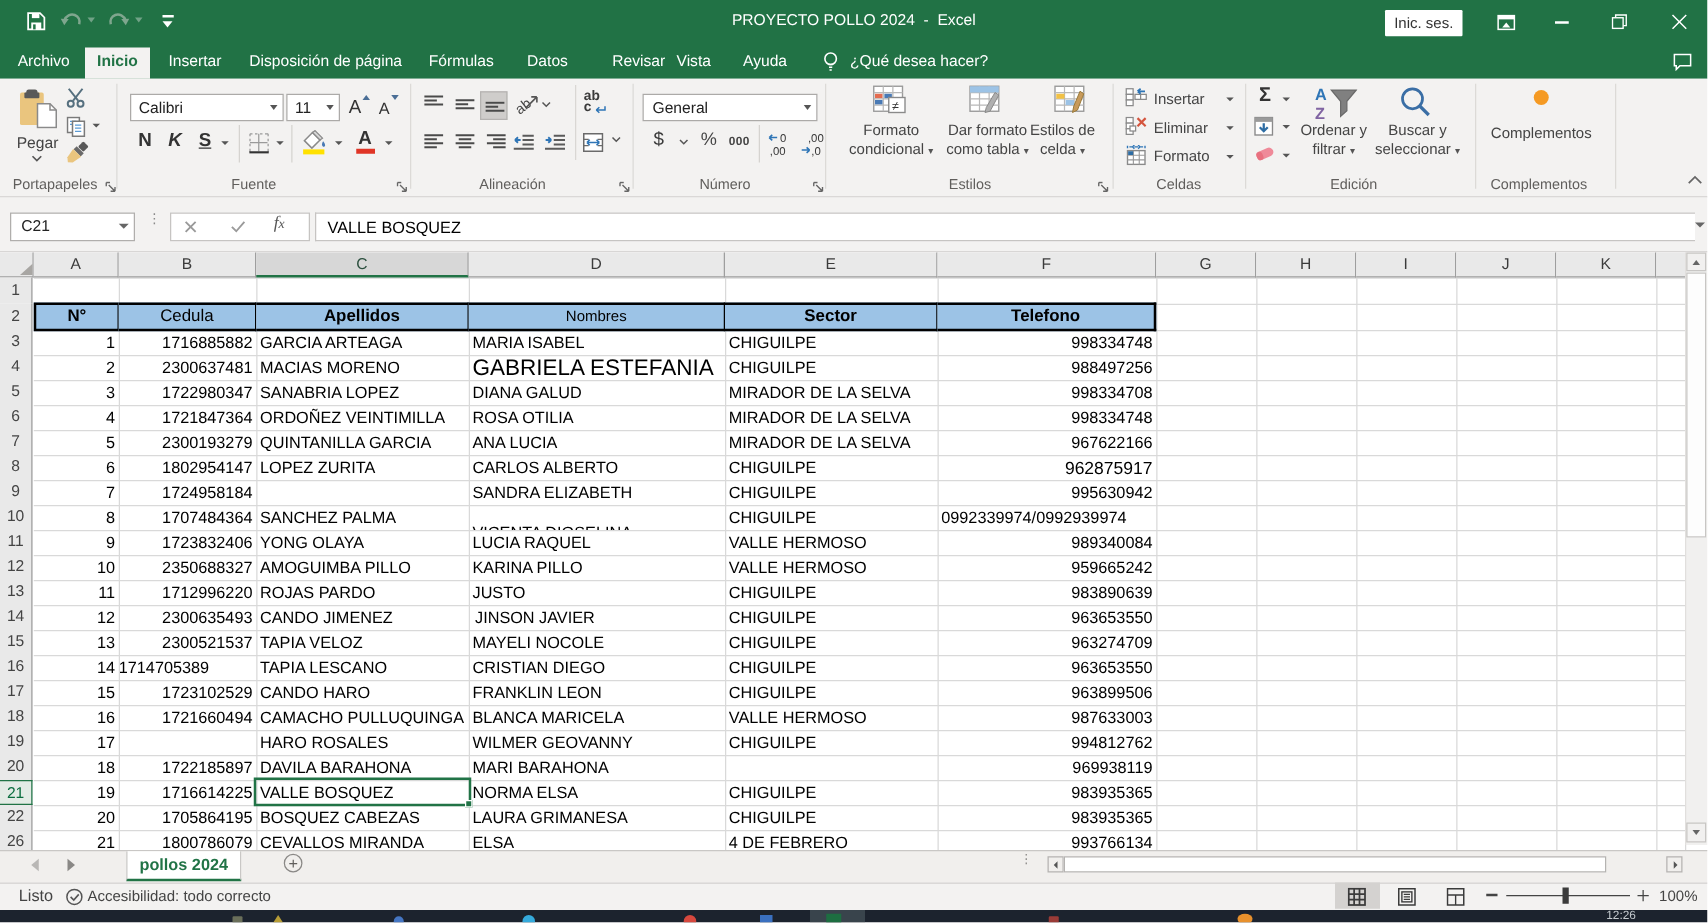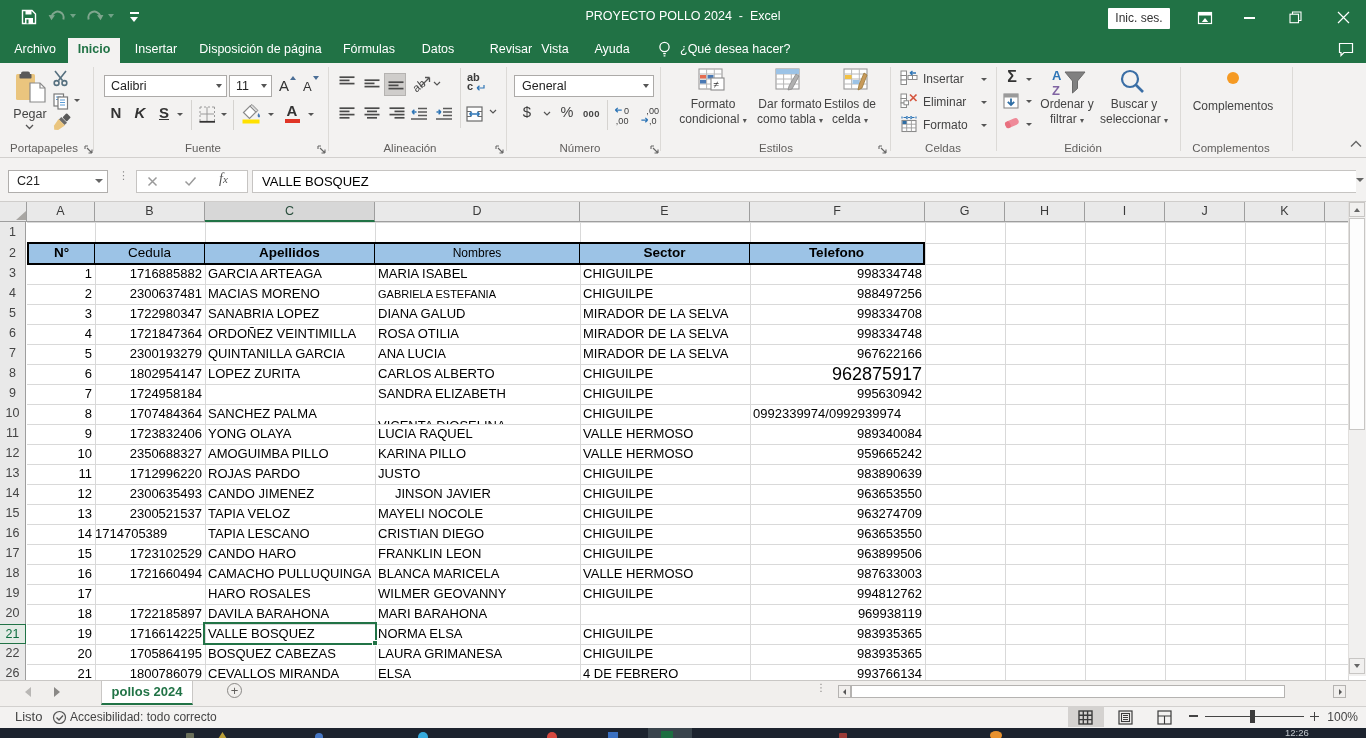--- a/index.html
+++ b/index.html
@@ -399,21 +399,21 @@
 <div style="position:absolute;left:0;top:664px;width:26px;height:16px;background:#e9e9e9;box-sizing:border-box;border-right:1px solid #9e9e9e;color:#444;font-size:12.5px;text-align:center;line-height:19px;overflow:hidden;">26</div>
 <div class="cl" style="left:27px;top:264px;width:68px;height:20px;line-height:20px;text-align:right;padding-right:3px;font-size:13px;color:#000;">1</div>
 <div class="cl" style="left:95px;top:264px;width:110px;height:20px;line-height:20px;text-align:right;padding-right:3px;font-size:13px;color:#000;">1716885882</div>
 <div class="cl" style="left:205px;top:264px;width:170px;height:20px;line-height:20px;padding-left:3px;font-size:13px;color:#000;">GARCIA ARTEAGA</div>
 <div class="cl" style="left:375px;top:264px;width:205px;height:20px;line-height:20px;padding-left:3px;font-size:13px;color:#000;">MARIA ISABEL</div>
 <div class="cl" style="left:580px;top:264px;width:170px;height:20px;line-height:20px;padding-left:3px;font-size:13px;color:#000;">CHIGUILPE</div>
 <div class="cl" style="left:750px;top:264px;width:175px;height:20px;line-height:20px;text-align:right;padding-right:3px;font-size:13px;color:#000;">998334748</div>
 <div class="cl" style="left:27px;top:284px;width:68px;height:20px;line-height:20px;text-align:right;padding-right:3px;font-size:13px;color:#000;">2</div>
 <div class="cl" style="left:95px;top:284px;width:110px;height:20px;line-height:20px;text-align:right;padding-right:3px;font-size:13px;color:#000;">2300637481</div>
 <div class="cl" style="left:205px;top:284px;width:170px;height:20px;line-height:20px;padding-left:3px;font-size:13px;color:#000;">MACIAS MORENO</div>
-<div class="cl" style="left:375px;top:284px;width:205px;height:20px;line-height:20px;padding-left:3px;font-size:11px;color:#000;">GABRIELA ESTEFANIA</div>
+<div class="cl" style="left:375px;top:284px;width:205px;height:20px;line-height:20px;padding-left:3px;font-size:18px;color:#000;">GABRIELA ESTEFANIA</div>
 <div class="cl" style="left:580px;top:284px;width:170px;height:20px;line-height:20px;padding-left:3px;font-size:13px;color:#000;">CHIGUILPE</div>
 <div class="cl" style="left:750px;top:284px;width:175px;height:20px;line-height:20px;text-align:right;padding-right:3px;font-size:13px;color:#000;">988497256</div>
 <div class="cl" style="left:27px;top:304px;width:68px;height:20px;line-height:20px;text-align:right;padding-right:3px;font-size:13px;color:#000;">3</div>
 <div class="cl" style="left:95px;top:304px;width:110px;height:20px;line-height:20px;text-align:right;padding-right:3px;font-size:13px;color:#000;">1722980347</div>
 <div class="cl" style="left:205px;top:304px;width:170px;height:20px;line-height:20px;padding-left:3px;font-size:13px;color:#000;">SANABRIA LOPEZ</div>
 <div class="cl" style="left:375px;top:304px;width:205px;height:20px;line-height:20px;padding-left:3px;font-size:13px;color:#000;">DIANA GALUD</div>
 <div class="cl" style="left:580px;top:304px;width:170px;height:20px;line-height:20px;padding-left:3px;font-size:13px;color:#000;">MIRADOR DE LA SELVA</div>
 <div class="cl" style="left:750px;top:304px;width:175px;height:20px;line-height:20px;text-align:right;padding-right:3px;font-size:13px;color:#000;">998334708</div>
 <div class="cl" style="left:27px;top:324px;width:68px;height:20px;line-height:20px;text-align:right;padding-right:3px;font-size:13px;color:#000;">4</div>
 <div class="cl" style="left:95px;top:324px;width:110px;height:20px;line-height:20px;text-align:right;padding-right:3px;font-size:13px;color:#000;">1721847364</div>
@@ -425,21 +425,21 @@
 <div class="cl" style="left:95px;top:344px;width:110px;height:20px;line-height:20px;text-align:right;padding-right:3px;font-size:13px;color:#000;">2300193279</div>
 <div class="cl" style="left:205px;top:344px;width:170px;height:20px;line-height:20px;padding-left:3px;font-size:13px;color:#000;">QUINTANILLA GARCIA</div>
 <div class="cl" style="left:375px;top:344px;width:205px;height:20px;line-height:20px;padding-left:3px;font-size:13px;color:#000;">ANA LUCIA</div>
 <div class="cl" style="left:580px;top:344px;width:170px;height:20px;line-height:20px;padding-left:3px;font-size:13px;color:#000;">MIRADOR DE LA SELVA</div>
 <div class="cl" style="left:750px;top:344px;width:175px;height:20px;line-height:20px;text-align:right;padding-right:3px;font-size:13px;color:#000;">967622166</div>
 <div class="cl" style="left:27px;top:364px;width:68px;height:20px;line-height:20px;text-align:right;padding-right:3px;font-size:13px;color:#000;">6</div>
 <div class="cl" style="left:95px;top:364px;width:110px;height:20px;line-height:20px;text-align:right;padding-right:3px;font-size:13px;color:#000;">1802954147</div>
 <div class="cl" style="left:205px;top:364px;width:170px;height:20px;line-height:20px;padding-left:3px;font-size:13px;color:#000;">LOPEZ ZURITA</div>
 <div class="cl" style="left:375px;top:364px;width:205px;height:20px;line-height:20px;padding-left:3px;font-size:13px;color:#000;">CARLOS ALBERTO</div>
 <div class="cl" style="left:580px;top:364px;width:170px;height:20px;line-height:20px;padding-left:3px;font-size:13px;color:#000;">CHIGUILPE</div>
-<div class="cl" style="left:750px;top:364px;width:175px;height:20px;line-height:20px;text-align:right;padding-right:3px;font-size:18px;color:#000;">962875917</div>
+<div class="cl" style="left:750px;top:364px;width:175px;height:20px;line-height:20px;text-align:right;padding-right:3px;font-size:14px;color:#000;">962875917</div>
 <div class="cl" style="left:27px;top:384px;width:68px;height:20px;line-height:20px;text-align:right;padding-right:3px;font-size:13px;color:#000;">7</div>
 <div class="cl" style="left:95px;top:384px;width:110px;height:20px;line-height:20px;text-align:right;padding-right:3px;font-size:13px;color:#000;">1724958184</div>
 <div class="cl" style="left:205px;top:384px;width:170px;height:20px;line-height:20px;padding-left:3px;font-size:13px;color:#000;margin-top:20px;">SUAREZ CUSME</div>
 <div class="cl" style="left:375px;top:384px;width:205px;height:20px;line-height:20px;padding-left:3px;font-size:13px;color:#000;">SANDRA ELIZABETH</div>
 <div class="cl" style="left:580px;top:384px;width:170px;height:20px;line-height:20px;padding-left:3px;font-size:13px;color:#000;">CHIGUILPE</div>
 <div class="cl" style="left:750px;top:384px;width:175px;height:20px;line-height:20px;text-align:right;padding-right:3px;font-size:13px;color:#000;">995630942</div>
 <div class="cl" style="left:27px;top:404px;width:68px;height:20px;line-height:20px;text-align:right;padding-right:3px;font-size:13px;color:#000;">8</div>
 <div class="cl" style="left:95px;top:404px;width:110px;height:20px;line-height:20px;text-align:right;padding-right:3px;font-size:13px;color:#000;">1707484364</div>
 <div class="cl" style="left:205px;top:404px;width:170px;height:20px;line-height:20px;padding-left:3px;font-size:13px;color:#000;">SANCHEZ PALMA</div>
 <div class="cl" style="left:375px;top:404px;width:205px;height:20px;line-height:20px;padding-left:3px;font-size:13px;color:#000;margin-top:12px;">VICENTA DIOSELINA</div>
@@ -459,21 +459,21 @@
 <div class="cl" style="left:750px;top:444px;width:175px;height:20px;line-height:20px;text-align:right;padding-right:3px;font-size:13px;color:#000;">959665242</div>
 <div class="cl" style="left:27px;top:464px;width:68px;height:20px;line-height:20px;text-align:right;padding-right:3px;font-size:13px;color:#000;">11</div>
 <div class="cl" style="left:95px;top:464px;width:110px;height:20px;line-height:20px;text-align:right;padding-right:3px;font-size:13px;color:#000;">1712996220</div>
 <div class="cl" style="left:205px;top:464px;width:170px;height:20px;line-height:20px;padding-left:3px;font-size:13px;color:#000;">ROJAS PARDO</div>
 <div class="cl" style="left:375px;top:464px;width:205px;height:20px;line-height:20px;padding-left:3px;font-size:13px;color:#000;">JUSTO</div>
 <div class="cl" style="left:580px;top:464px;width:170px;height:20px;line-height:20px;padding-left:3px;font-size:13px;color:#000;">CHIGUILPE</div>
 <div class="cl" style="left:750px;top:464px;width:175px;height:20px;line-height:20px;text-align:right;padding-right:3px;font-size:13px;color:#000;">983890639</div>
 <div class="cl" style="left:27px;top:484px;width:68px;height:20px;line-height:20px;text-align:right;padding-right:3px;font-size:13px;color:#000;">12</div>
 <div class="cl" style="left:95px;top:484px;width:110px;height:20px;line-height:20px;text-align:right;padding-right:3px;font-size:13px;color:#000;">2300635493</div>
 <div class="cl" style="left:205px;top:484px;width:170px;height:20px;line-height:20px;padding-left:3px;font-size:13px;color:#000;">CANDO JIMENEZ</div>
-<div class="cl" style="left:375px;top:484px;width:205px;height:20px;line-height:20px;padding-left:20px;font-size:13px;color:#000;">JINSON JAVIER</div>
+<div class="cl" style="left:375px;top:484px;width:205px;height:20px;line-height:20px;padding-left:5px;font-size:13px;color:#000;">JINSON JAVIER</div>
 <div class="cl" style="left:580px;top:484px;width:170px;height:20px;line-height:20px;padding-left:3px;font-size:13px;color:#000;">CHIGUILPE</div>
 <div class="cl" style="left:750px;top:484px;width:175px;height:20px;line-height:20px;text-align:right;padding-right:3px;font-size:13px;color:#000;">963653550</div>
 <div class="cl" style="left:27px;top:504px;width:68px;height:20px;line-height:20px;text-align:right;padding-right:3px;font-size:13px;color:#000;">13</div>
 <div class="cl" style="left:95px;top:504px;width:110px;height:20px;line-height:20px;text-align:right;padding-right:3px;font-size:13px;color:#000;">2300521537</div>
 <div class="cl" style="left:205px;top:504px;width:170px;height:20px;line-height:20px;padding-left:3px;font-size:13px;color:#000;">TAPIA VELOZ</div>
 <div class="cl" style="left:375px;top:504px;width:205px;height:20px;line-height:20px;padding-left:3px;font-size:13px;color:#000;">MAYELI NOCOLE</div>
 <div class="cl" style="left:580px;top:504px;width:170px;height:20px;line-height:20px;padding-left:3px;font-size:13px;color:#000;">CHIGUILPE</div>
 <div class="cl" style="left:750px;top:504px;width:175px;height:20px;line-height:20px;text-align:right;padding-right:3px;font-size:13px;color:#000;">963274709</div>
 <div class="cl" style="left:27px;top:524px;width:68px;height:20px;line-height:20px;text-align:right;padding-right:3px;font-size:13px;color:#000;">14</div>
 <div class="cl" style="left:95px;top:524px;width:110px;height:20px;line-height:20px;text-align:left;padding-right:3px;font-size:13px;color:#000;">1714705389</div>

